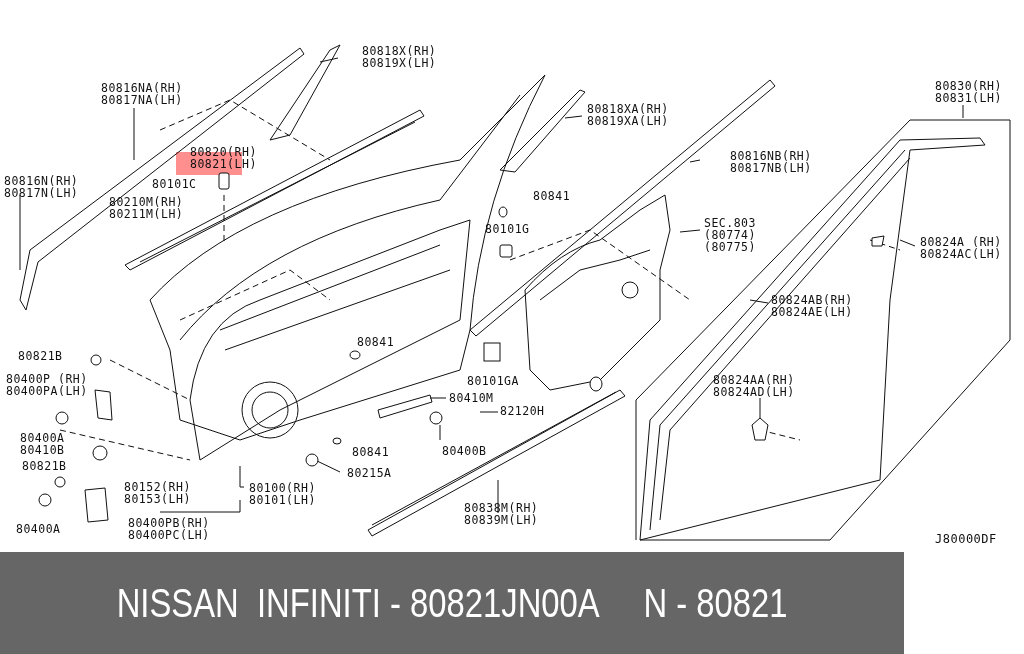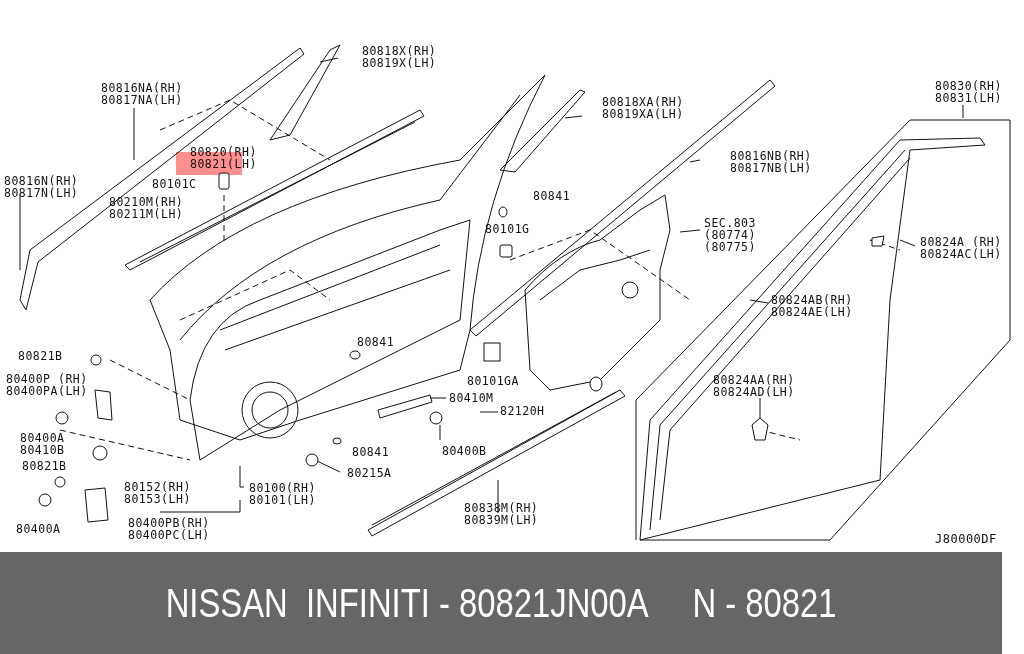--- a/index.html
+++ b/index.html
@@ -1,21 +1,21 @@
 <!DOCTYPE html>
 <html><head>
 <meta charset="utf-8">
 <style>
   html, body { margin:0; padding:0; background:#fff; }
   body { width:1024px; height:654px; position:relative; overflow:hidden; font-family:"DejaVu Sans Mono", monospace; }
   #diagram { position:absolute; left:0; top:0; width:1008px; height:552px; background:#fff; }
   #diagram svg { position:absolute; left:0; top:0; }
   .lbl { position:absolute; font-family:"DejaVu Sans Mono", monospace; font-size:11.5px; line-height:12px; color:#111; white-space:pre; letter-spacing:0.5px; }
   .hl { position:absolute; background:#ff7a7a; opacity:0.85; }
-  #banner { position:absolute; left:0; top:552px; width:1002px; height:102px; background:#666666; display:flex; align-items:center; justify-content:center; }
+  #banner { position:absolute; left:0; top:552px; width:904px; height:102px; background:#666666; display:flex; align-items:center; justify-content:center; }
   #banner .txt { color:#fff; font-family:"Liberation Sans", sans-serif; font-size:40px; letter-spacing:0px; transform:scaleX(0.82); white-space:pre; }
 </style>
 </head>
 <body>
 
 <div id="diagram">
   <div class="hl" style="left:176px;top:152px;width:66px;height:23px;"></div>
 
   <svg width="1024" height="552" viewBox="0 0 1024 552">
     <g fill="none" stroke="#111" stroke-width="1">
@@ -106,21 +106,21 @@
 80819X(LH)</div>
       <div class="lbl" style="left: 101px; top: 82px;">80816NA(RH)
 80817NA(LH)</div>
       <div class="lbl" style="left: 190px; top: 146px;">80820(RH)
 80821(LH)</div>
       <div class="lbl" style="left: 152px; top: 178px;">80101C</div>
       <div class="lbl" style="left: 4px; top: 175px;">80816N(RH)
 80817N(LH)</div>
       <div class="lbl" style="left: 109px; top: 196px;">80210M(RH)
 80211M(LH)</div>
-      <div class="lbl" style="left: 587px; top: 96px; margin-left: 15px;">80818XA(RH)
+      <div class="lbl" style="left: 587px; top: 103px;">80818XA(RH)
 80819XA(LH)</div>
       <div class="lbl" style="left: 703px; top: 150px; margin-left: 27px;">80816NB(RH)
 80817NB(LH)</div>
       <div class="lbl" style="left: 533px; top: 190px;">80841</div>
       <div class="lbl" style="left: 485px; top: 223px;">80101G</div>
       <div class="lbl" style="left: 704px; top: 217px;">SEC.803
 (80774)
 (80775)</div>
       <div class="lbl" style="left: 935px; top: 80px;">80830(RH)
 80831(LH)</div>

